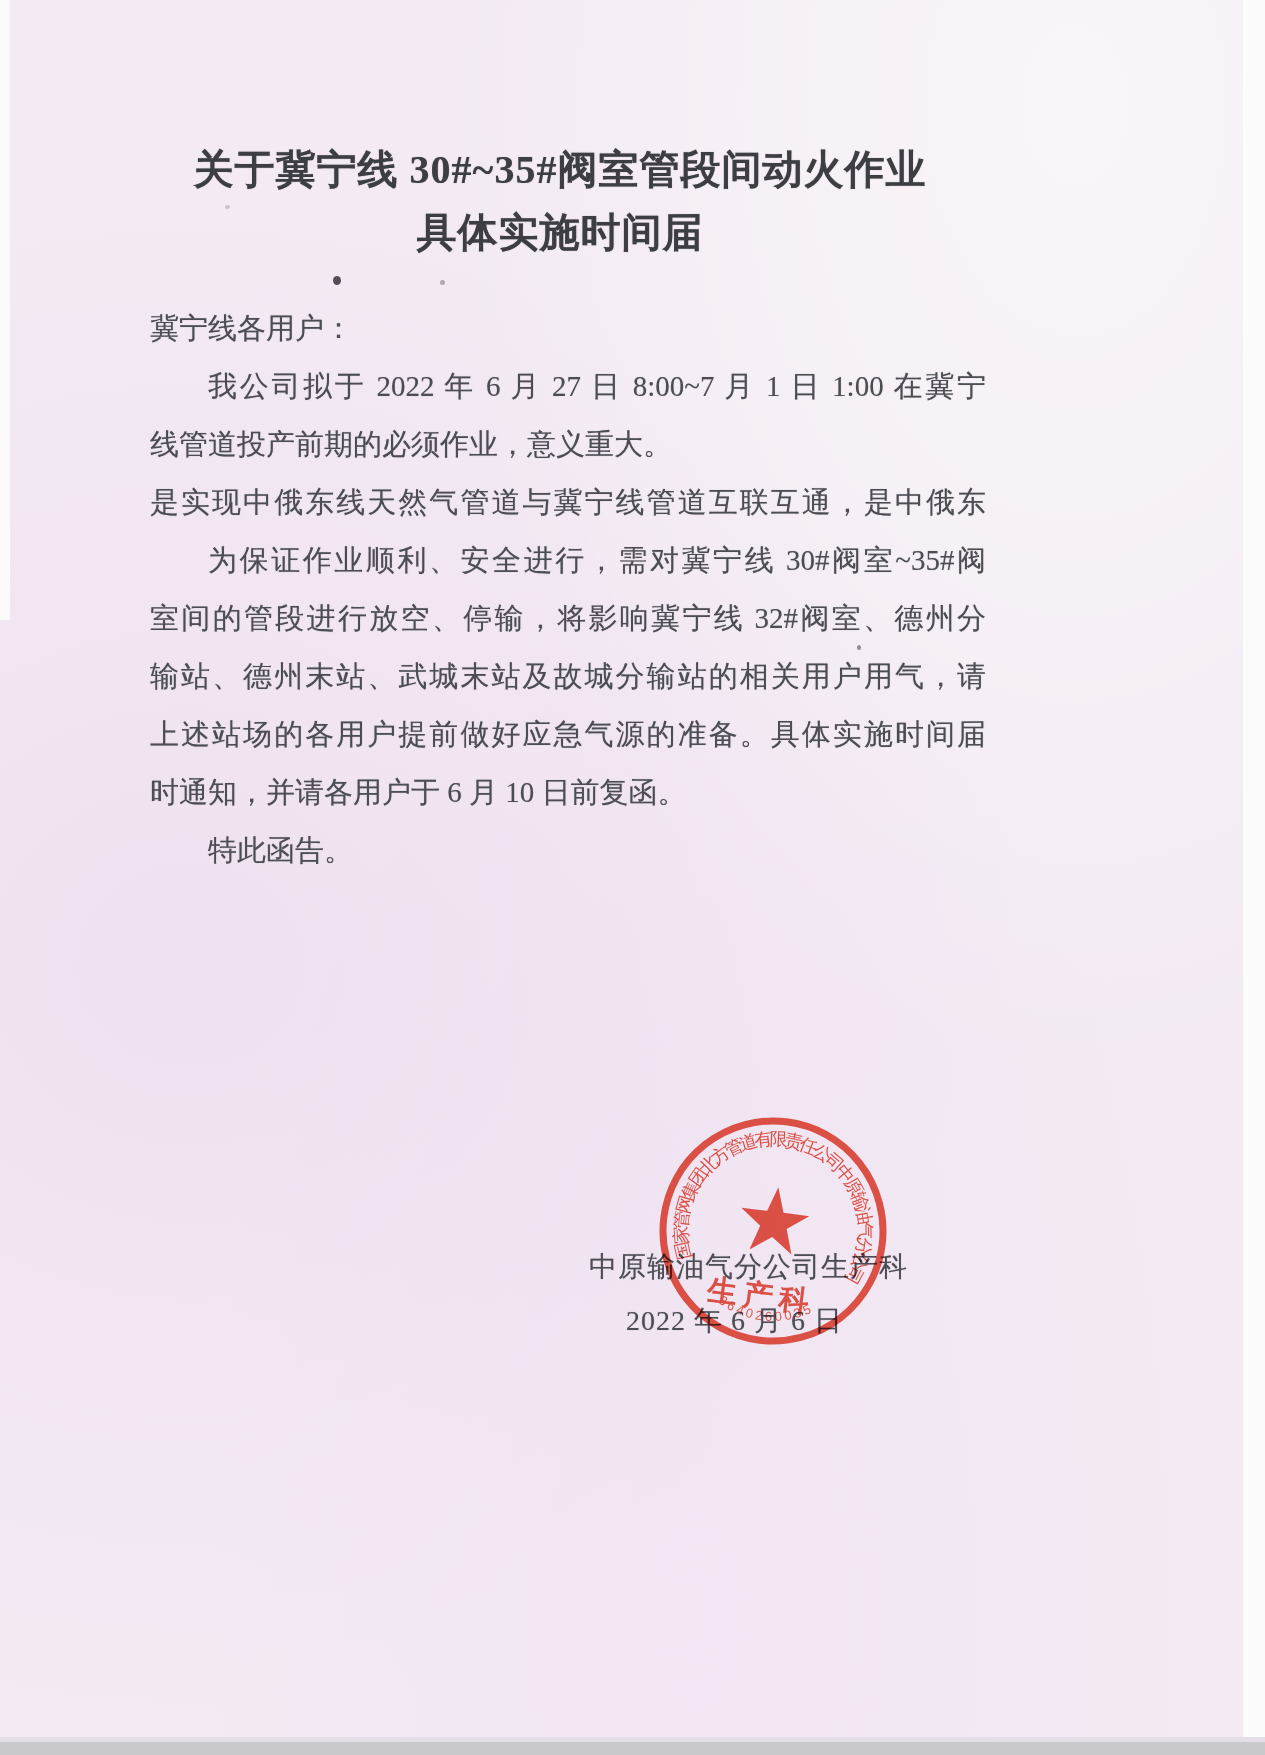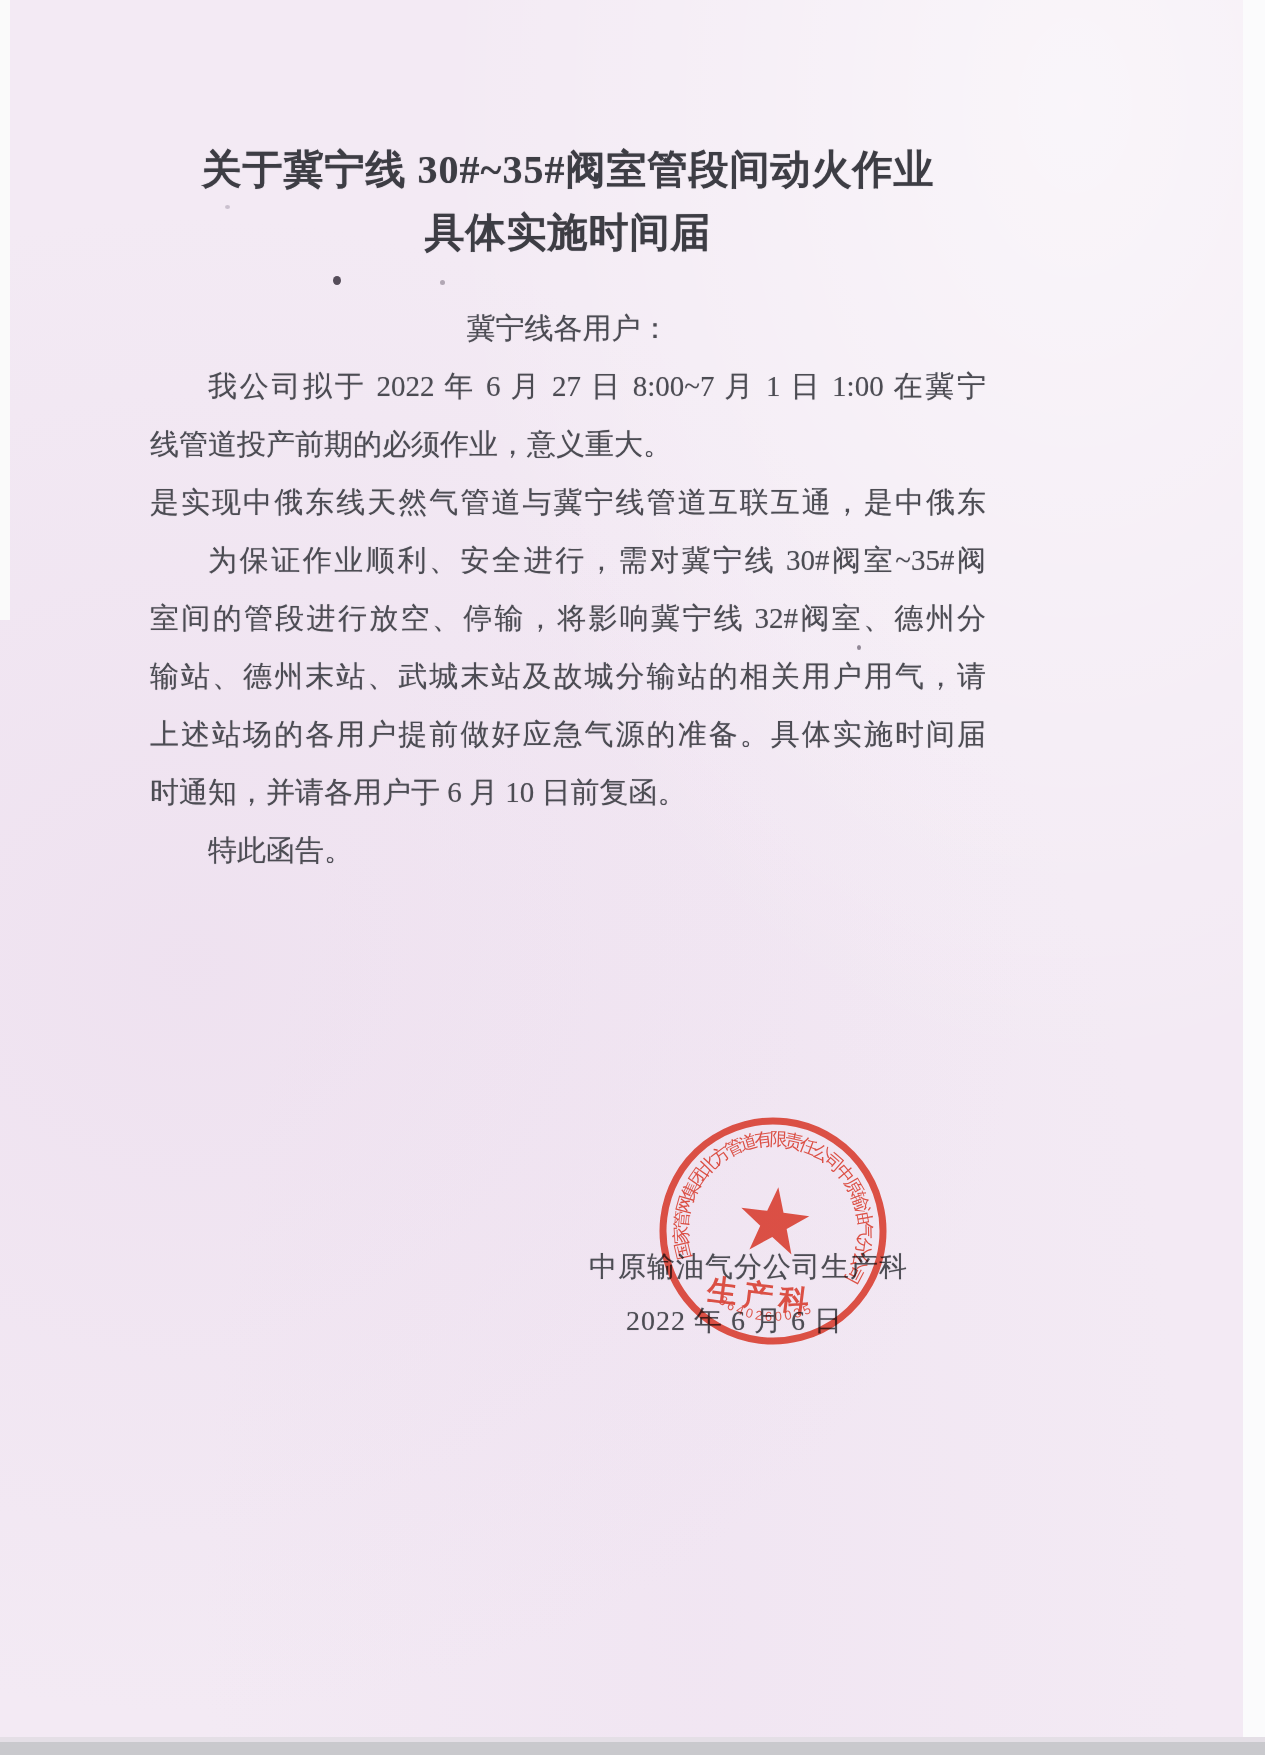--- a/index.html
+++ b/index.html
@@ -21,31 +21,31 @@
   .edge-bottom{position:absolute;left:0;bottom:0;width:100%;height:13px;background:#c9c9cd;}
   .edge-bottom-soft{position:absolute;left:0;bottom:13px;width:100%;height:5px;background:#e4dfe6;}
 
   .speck{position:absolute;border-radius:50%;}
   .s1{left:333px;top:276px;width:8px;height:9px;background:#39313e;opacity:.85;}
   .s2{left:440px;top:280px;width:5px;height:5px;background:#857a88;opacity:.6;}
   .s3{left:857px;top:645px;width:4px;height:5px;background:#6f6675;opacity:.75;}
   .s4{left:225px;top:205px;width:5px;height:4px;background:#9a8fa0;opacity:.45;}
 
   .title{
-    position:absolute;left:150px;top:138px;width:836px;
+    position:absolute;left:142px;top:138px;width:836px;
     text-align:center;font-weight:bold;font-size:40px;line-height:63px;
     color:#3d3d44;letter-spacing:1px;
     text-shadow:0 0 1px rgba(55,55,65,.45);
   }
   .body-text{
     position:absolute;left:150px;top:299px;width:836px;
     font-size:29px;line-height:58px;color:#4c4c53;
     text-shadow:0 0 1px rgba(70,70,80,.35);
   }
-  .salutation{text-align:center;}
+  .salutation{text-align:left;}
   .line{text-align:justify;text-align-last:justify;}
   .line.no-j{text-align-last:left;}
   .line.ind{text-indent:58px;}
 
   .sig{
     position:absolute;left:553px;top:1252px;
     font-size:28px;color:#4c4c53;letter-spacing:1px;line-height:30px;
     text-shadow:0 0 1px rgba(70,70,80,.35);
     margin-left:36px;
   }

